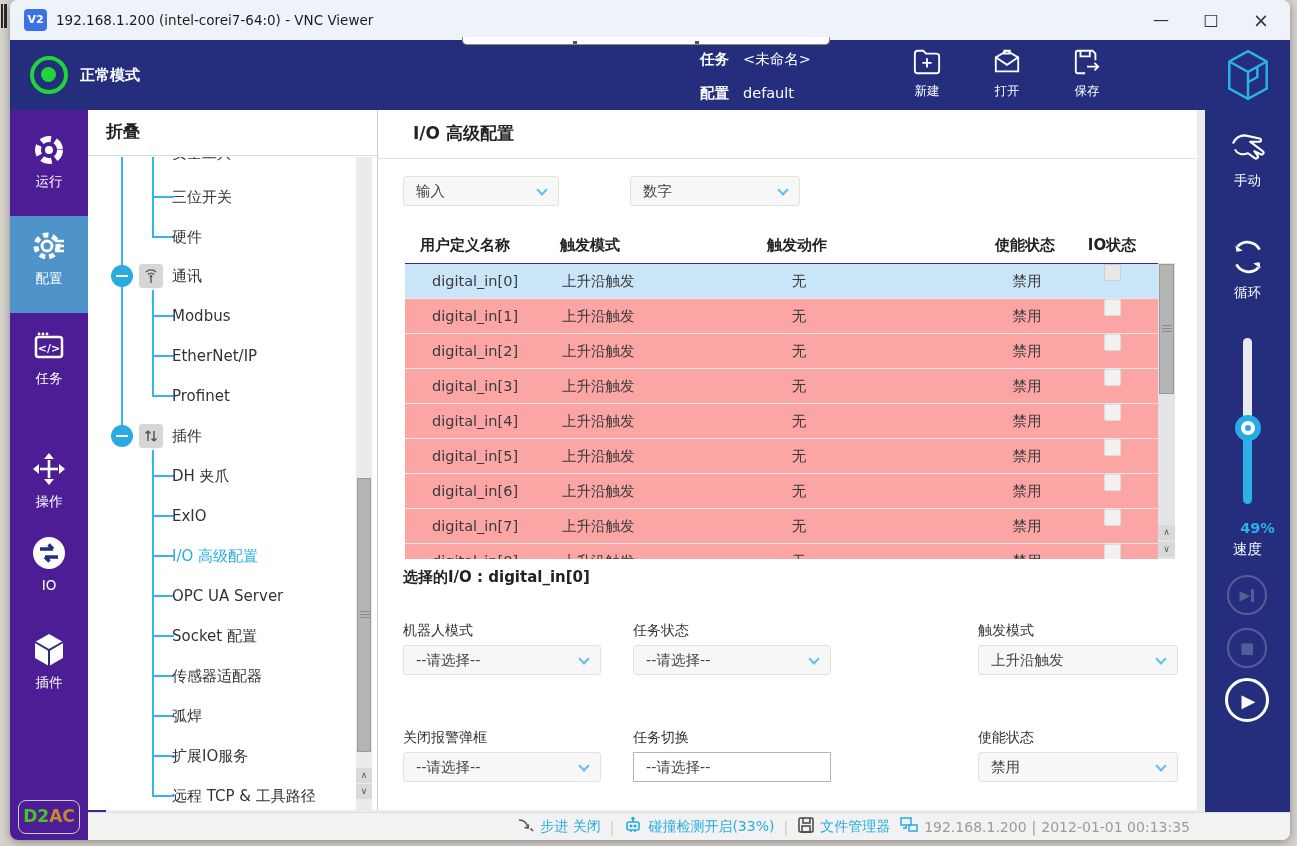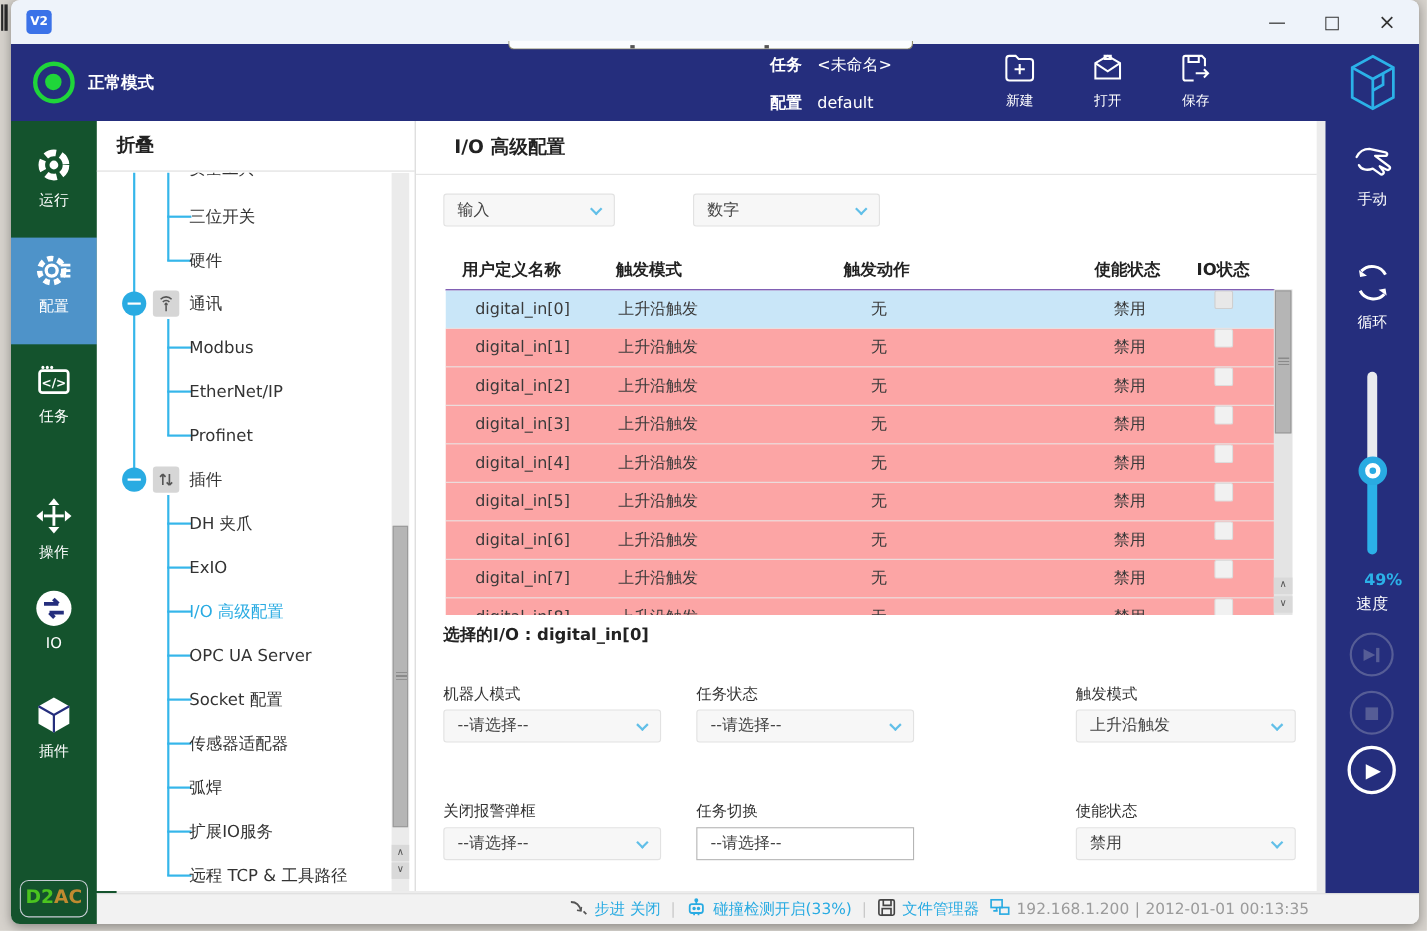--- a/index.html
+++ b/index.html
@@ -30,21 +30,21 @@
   .vnc-tab { position:absolute; left:452px; top:37px; width:368px; height:8px; background:#fbfdff;
     border:1px solid #8f8d6d; border-top:none; border-radius:0 0 5px 5px; }
   .vnc-tab i { position:absolute; bottom:0; width:4px; height:3px; background:#555; }
   .task-line { position:absolute; left:690px; color:#fff; font-size:14.5px; white-space:nowrap; }
   .task-line b { font-weight:bold; margin-right:14px; }
   .top-action { position:absolute; top:8px; width:60px; text-align:center; color:#fff; }
   .top-action .lbl { display:block; font-size:12.5px; margin-top:3px; color:#fff; }
   .brand-logo { position:absolute; left:1214px; top:8px; }
 
   
-  .leftnav { position:absolute; left:0; top:110px; width:96px; height:730px; background:#14532d; }
+  .leftnav { position:absolute; left:0; top:110px; width:96px; height:730px; background:#4c1d95; }
   .ln-item { position:absolute; left:0; width:78px; height:94px; text-align:center; color:#fff; }
   .ln-item.active { background:#4e93c9; }
   .ln-item svg { margin-top:12px; }
   .ln-item .lbl { display:block; font-size:13.5px; margin-top:2px; }
   .d2ac { position:absolute; left:8px; top:690px; width:62px; height:34px; border:1.5px solid #c9ced6;
     border-radius:8px; text-align:center; line-height:31px; font-weight:bold; font-size:17px; }
   .d2ac .g { color:#4bc41f; } .d2ac .o { color:#c08a30; }
 
   
   .treepanel { position:absolute; left:78px; top:110px; width:290px; height:700px; background:#fff;
@@ -124,20 +124,21 @@
 </style>
 </head>
 <body>
 
 <div class="desktop-glyph"></div>
 
 <div class="vnc-window">
 
   <div class="titlebar">
     <div class="vnc-badge">V2</div>
+    <div class="win-title">192.168.1.200 (intel-corei7-64:0) - VNC Viewer</div>
     <div class="win-controls">
       <div class="win-btn">—</div>
       <div class="win-btn">□</div>
       <div class="win-btn" style="font-size:19px">×</div>
     </div>
   </div>
 
   <div class="topbar">
     <div class="status-ring">
         <div class="dot"></div>

